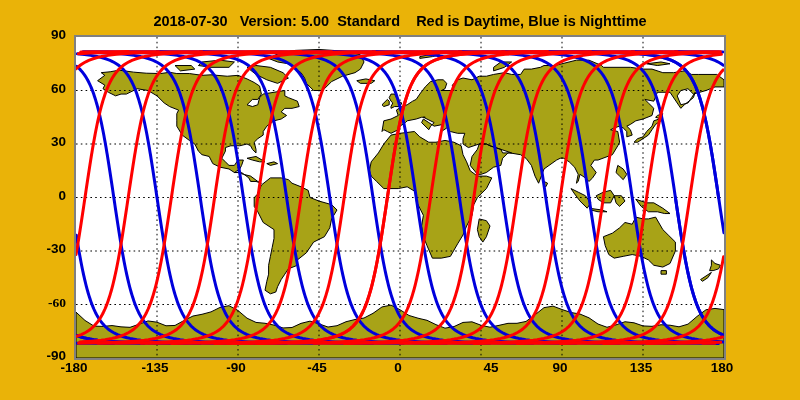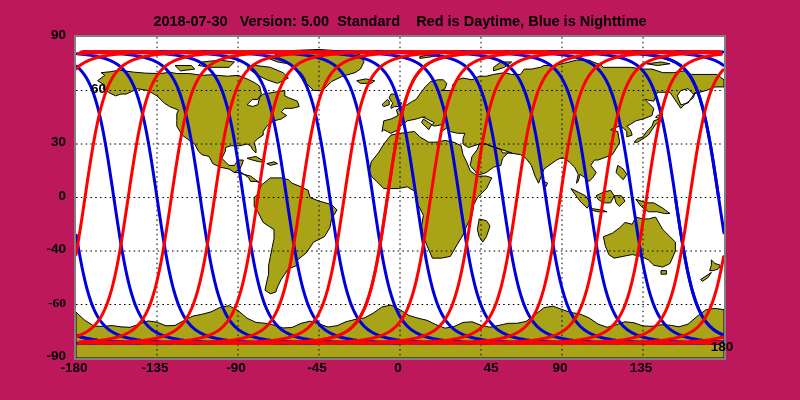--- a/index.html
+++ b/index.html
@@ -10,21 +10,21 @@
   body {
     width: 800px;
     height: 400px;
     overflow: hidden;
     font-family: "Liberation Sans", sans-serif;
   }
   #figure {
     position: relative;
     width: 800px;
     height: 400px;
-    background: #be185d;
+    background: #eab308;
   }
   #title {
     position: absolute;
     left: 0;
     top: 13px;
     width: 800px;
     text-align: center;
     font-family: "Liberation Sans", sans-serif;
     font-size: 14.5px;
     font-weight: bold;
@@ -188,32 +188,32 @@
           <path d="M601.12 14.65 L588.80 14.71 L577.12 14.82 L566.31 14.98 L556.46 15.18 L547.58 15.42 L539.66 15.71 L532.60 16.04 L526.33 16.42 L520.74 16.84 L515.77 17.30 L511.31 17.81 L507.31 18.36 L503.71 18.96 L500.45 19.59 L497.48 20.27 L494.78 21.00 L492.30 21.76 L490.02 22.57 L487.92 23.42 L485.97 24.31 L484.16 25.25 L482.47 26.22 L480.89 27.24 L479.41 28.29 L478.02 29.39 L476.71 30.52 L475.47 31.70 L474.29 32.91 L473.18 34.17 L472.12 35.46 L471.10 36.79 L470.14 38.16 L469.21 39.56 L468.32 41.00 L467.47 42.48 L466.65 44.00 L465.86 45.55 L465.10 47.13 L464.36 48.75 L463.65 50.41 L462.96 52.09 L462.29 53.81 L461.64 55.57 L461.01 57.35 L460.40 59.17 L459.80 61.01 L459.21 62.89 L458.64 64.80 L458.08 66.73 L457.54 68.70 L457.01 70.69 L456.48 72.71 L455.97 74.76 L455.47 76.83 L454.97 78.93 L454.49 81.05 L454.01 83.20 L453.54 85.37 L453.07 87.56 L452.62 89.78 L452.17 92.02 L451.72 94.27 L451.28 96.55 L450.85 98.85 L450.42 101.17 L450.00 103.50 L449.58 105.85 L449.16 108.22 L448.75 110.61 L448.34 113.01 L447.94 115.42 L447.53 117.85 L447.14 120.29 L446.74 122.74 L446.35 125.21 L445.95 127.68 L445.57 130.17 L445.18 132.67 L444.79 135.17 L444.41 137.68 L444.03 140.20 L443.65 142.72 L443.27 145.25 L442.89 147.79 L442.51 150.32 L442.13 152.87 L441.75 155.41 L441.38 157.95 L441.00 160.50 L440.62 163.05 L440.25 165.59 L439.87 168.13 L439.49 170.68 L439.11 173.21 L438.73 175.75 L438.35 178.28 L437.97 180.80 L437.59 183.32 L437.21 185.83 L436.82 188.33 L436.43 190.83 L436.05 193.32 L435.65 195.79 L435.26 198.26 L434.86 200.71 L434.47 203.15 L434.06 205.58 L433.66 207.99 L433.25 210.39 L432.84 212.78 L432.42 215.15 L432.00 217.50 L431.58 219.83 L431.15 222.15 L430.72 224.45 L430.28 226.73 L429.83 228.98 L429.38 231.22 L428.93 233.44 L428.46 235.63 L427.99 237.80 L427.51 239.95 L427.03 242.07 L426.53 244.17 L426.03 246.24 L425.52 248.29 L424.99 250.31 L424.46 252.30 L423.92 254.27 L423.36 256.20 L422.79 258.11 L422.20 259.99 L421.60 261.83 L420.99 263.65 L420.36 265.43 L419.71 267.19 L419.04 268.91 L418.35 270.59 L417.64 272.25 L416.90 273.87 L416.14 275.45 L415.35 277.00 L414.53 278.52 L413.68 280.00 L412.79 281.44 L411.86 282.84 L410.90 284.21 L409.88 285.54 L408.82 286.83 L407.71 288.09 L406.53 289.30 L405.29 290.48 L403.98 291.61 L402.59 292.71 L401.11 293.76 L399.53 294.78 L397.84 295.75 L396.03 296.69 L394.08 297.58 L391.98 298.43 L389.70 299.24 L387.22 300.00 L384.52 300.73 L381.55 301.41 L378.29 302.04 L374.69 302.64 L370.69 303.19 L366.23 303.70 L361.26 304.16 L355.67 304.58 L349.40 304.96 L342.34 305.29 L334.42 305.58 L325.54 305.82 L315.69 306.02 L304.88 306.18 L293.20 306.29 L280.88 306.35 L268.20 306.38 " fill="none" stroke="#ff0000" stroke-width="3" stroke-linecap="round" stroke-linejoin="round"></path>
           <path d="M557.92 14.65 L545.60 14.71 L533.92 14.82 L523.11 14.98 L513.26 15.18 L504.38 15.42 L496.46 15.71 L489.40 16.04 L483.13 16.42 L477.54 16.84 L472.57 17.30 L468.11 17.81 L464.11 18.36 L460.51 18.96 L457.25 19.59 L454.28 20.27 L451.58 21.00 L449.10 21.76 L446.82 22.57 L444.72 23.42 L442.77 24.31 L440.96 25.25 L439.27 26.22 L437.69 27.24 L436.21 28.29 L434.82 29.39 L433.51 30.52 L432.27 31.70 L431.09 32.91 L429.98 34.17 L428.92 35.46 L427.90 36.79 L426.94 38.16 L426.01 39.56 L425.12 41.00 L424.27 42.48 L423.45 44.00 L422.66 45.55 L421.90 47.13 L421.16 48.75 L420.45 50.41 L419.76 52.09 L419.09 53.81 L418.44 55.57 L417.81 57.35 L417.20 59.17 L416.60 61.01 L416.01 62.89 L415.44 64.80 L414.88 66.73 L414.34 68.70 L413.81 70.69 L413.28 72.71 L412.77 74.76 L412.27 76.83 L411.77 78.93 L411.29 81.05 L410.81 83.20 L410.34 85.37 L409.87 87.56 L409.42 89.78 L408.97 92.02 L408.52 94.27 L408.08 96.55 L407.65 98.85 L407.22 101.17 L406.80 103.50 L406.38 105.85 L405.96 108.22 L405.55 110.61 L405.14 113.01 L404.74 115.42 L404.33 117.85 L403.94 120.29 L403.54 122.74 L403.15 125.21 L402.75 127.68 L402.37 130.17 L401.98 132.67 L401.59 135.17 L401.21 137.68 L400.83 140.20 L400.45 142.72 L400.07 145.25 L399.69 147.79 L399.31 150.32 L398.93 152.87 L398.55 155.41 L398.18 157.95 L397.80 160.50 L397.42 163.05 L397.05 165.59 L396.67 168.13 L396.29 170.68 L395.91 173.21 L395.53 175.75 L395.15 178.28 L394.77 180.80 L394.39 183.32 L394.01 185.83 L393.62 188.33 L393.23 190.83 L392.85 193.32 L392.45 195.79 L392.06 198.26 L391.66 200.71 L391.27 203.15 L390.86 205.58 L390.46 207.99 L390.05 210.39 L389.64 212.78 L389.22 215.15 L388.80 217.50 L388.38 219.83 L387.95 222.15 L387.52 224.45 L387.08 226.73 L386.63 228.98 L386.18 231.22 L385.73 233.44 L385.26 235.63 L384.79 237.80 L384.31 239.95 L383.83 242.07 L383.33 244.17 L382.83 246.24 L382.32 248.29 L381.79 250.31 L381.26 252.30 L380.72 254.27 L380.16 256.20 L379.59 258.11 L379.00 259.99 L378.40 261.83 L377.79 263.65 L377.16 265.43 L376.51 267.19 L375.84 268.91 L375.15 270.59 L374.44 272.25 L373.70 273.87 L372.94 275.45 L372.15 277.00 L371.33 278.52 L370.48 280.00 L369.59 281.44 L368.66 282.84 L367.70 284.21 L366.68 285.54 L365.62 286.83 L364.51 288.09 L363.33 289.30 L362.09 290.48 L360.78 291.61 L359.39 292.71 L357.91 293.76 L356.33 294.78 L354.64 295.75 L352.83 296.69 L350.88 297.58 L348.78 298.43 L346.50 299.24 L344.02 300.00 L341.32 300.73 L338.35 301.41 L335.09 302.04 L331.49 302.64 L327.49 303.19 L323.03 303.70 L318.06 304.16 L312.47 304.58 L306.20 304.96 L299.14 305.29 L291.22 305.58 L282.34 305.82 L272.49 306.02 L261.68 306.18 L250.00 306.29 L237.68 306.35 " fill="none" stroke="#ff0000" stroke-width="3" stroke-linecap="round" stroke-linejoin="round"></path>
           <path d="M514.72 14.65 L502.40 14.71 L490.72 14.82 L479.91 14.98 L470.06 15.18 L461.18 15.42 L453.26 15.71 L446.20 16.04 L439.93 16.42 L434.34 16.84 L429.37 17.30 L424.91 17.81 L420.91 18.36 L417.31 18.96 L414.05 19.59 L411.08 20.27 L408.38 21.00 L405.90 21.76 L403.62 22.57 L401.52 23.42 L399.57 24.31 L397.76 25.25 L396.07 26.22 L394.49 27.24 L393.01 28.29 L391.62 29.39 L390.31 30.52 L389.07 31.70 L387.89 32.91 L386.78 34.17 L385.72 35.46 L384.70 36.79 L383.74 38.16 L382.81 39.56 L381.92 41.00 L381.07 42.48 L380.25 44.00 L379.46 45.55 L378.70 47.13 L377.96 48.75 L377.25 50.41 L376.56 52.09 L375.89 53.81 L375.24 55.57 L374.61 57.35 L374.00 59.17 L373.40 61.01 L372.81 62.89 L372.24 64.80 L371.68 66.73 L371.14 68.70 L370.61 70.69 L370.08 72.71 L369.57 74.76 L369.07 76.83 L368.57 78.93 L368.09 81.05 L367.61 83.20 L367.14 85.37 L366.67 87.56 L366.22 89.78 L365.77 92.02 L365.32 94.27 L364.88 96.55 L364.45 98.85 L364.02 101.17 L363.60 103.50 L363.18 105.85 L362.76 108.22 L362.35 110.61 L361.94 113.01 L361.54 115.42 L361.13 117.85 L360.74 120.29 L360.34 122.74 L359.95 125.21 L359.55 127.68 L359.17 130.17 L358.78 132.67 L358.39 135.17 L358.01 137.68 L357.63 140.20 L357.25 142.72 L356.87 145.25 L356.49 147.79 L356.11 150.32 L355.73 152.87 L355.35 155.41 L354.98 157.95 L354.60 160.50 L354.22 163.05 L353.85 165.59 L353.47 168.13 L353.09 170.68 L352.71 173.21 L352.33 175.75 L351.95 178.28 L351.57 180.80 L351.19 183.32 L350.81 185.83 L350.42 188.33 L350.03 190.83 L349.65 193.32 L349.25 195.79 L348.86 198.26 L348.46 200.71 L348.07 203.15 L347.66 205.58 L347.26 207.99 L346.85 210.39 L346.44 212.78 L346.02 215.15 L345.60 217.50 L345.18 219.83 L344.75 222.15 L344.32 224.45 L343.88 226.73 L343.43 228.98 L342.98 231.22 L342.53 233.44 L342.06 235.63 L341.59 237.80 L341.11 239.95 L340.63 242.07 L340.13 244.17 L339.63 246.24 L339.12 248.29 L338.59 250.31 L338.06 252.30 L337.52 254.27 L336.96 256.20 L336.39 258.11 L335.80 259.99 L335.20 261.83 L334.59 263.65 L333.96 265.43 L333.31 267.19 L332.64 268.91 L331.95 270.59 L331.24 272.25 L330.50 273.87 L329.74 275.45 L328.95 277.00 L328.13 278.52 L327.28 280.00 L326.39 281.44 L325.46 282.84 L324.50 284.21 L323.48 285.54 L322.42 286.83 L321.31 288.09 L320.13 289.30 L318.89 290.48 L317.58 291.61 L316.19 292.71 L314.71 293.76 L313.13 294.78 L311.44 295.75 L309.63 296.69 L307.68 297.58 L305.58 298.43 L303.30 299.24 L300.82 300.00 L298.12 300.73 L295.15 301.41 L291.89 302.04 L288.29 302.64 L284.29 303.19 L279.83 303.70 L274.86 304.16 L269.27 304.58 L263.00 304.96 L255.94 305.29 L248.02 305.58 L239.14 305.82 L229.29 306.02 L218.48 306.18 L206.80 306.29 L194.48 306.35 L181.80 306.38 " fill="none" stroke="#ff0000" stroke-width="3" stroke-linecap="round" stroke-linejoin="round"></path>
           <path d="M471.52 14.65 L459.20 14.71 L447.52 14.82 L436.71 14.98 L426.86 15.18 L417.98 15.42 L410.06 15.71 L403.00 16.04 L396.73 16.42 L391.14 16.84 L386.17 17.30 L381.71 17.81 L377.71 18.36 L374.11 18.96 L370.85 19.59 L367.88 20.27 L365.18 21.00 L362.70 21.76 L360.42 22.57 L358.32 23.42 L356.37 24.31 L354.56 25.25 L352.87 26.22 L351.29 27.24 L349.81 28.29 L348.42 29.39 L347.11 30.52 L345.87 31.70 L344.69 32.91 L343.58 34.17 L342.52 35.46 L341.50 36.79 L340.54 38.16 L339.61 39.56 L338.72 41.00 L337.87 42.48 L337.05 44.00 L336.26 45.55 L335.50 47.13 L334.76 48.75 L334.05 50.41 L333.36 52.09 L332.69 53.81 L332.04 55.57 L331.41 57.35 L330.80 59.17 L330.20 61.01 L329.61 62.89 L329.04 64.80 L328.48 66.73 L327.94 68.70 L327.41 70.69 L326.88 72.71 L326.37 74.76 L325.87 76.83 L325.37 78.93 L324.89 81.05 L324.41 83.20 L323.94 85.37 L323.47 87.56 L323.02 89.78 L322.57 92.02 L322.12 94.27 L321.68 96.55 L321.25 98.85 L320.82 101.17 L320.40 103.50 L319.98 105.85 L319.56 108.22 L319.15 110.61 L318.74 113.01 L318.34 115.42 L317.93 117.85 L317.54 120.29 L317.14 122.74 L316.75 125.21 L316.35 127.68 L315.97 130.17 L315.58 132.67 L315.19 135.17 L314.81 137.68 L314.43 140.20 L314.05 142.72 L313.67 145.25 L313.29 147.79 L312.91 150.32 L312.53 152.87 L312.15 155.41 L311.78 157.95 L311.40 160.50 L311.02 163.05 L310.65 165.59 L310.27 168.13 L309.89 170.68 L309.51 173.21 L309.13 175.75 L308.75 178.28 L308.37 180.80 L307.99 183.32 L307.61 185.83 L307.22 188.33 L306.83 190.83 L306.45 193.32 L306.05 195.79 L305.66 198.26 L305.26 200.71 L304.87 203.15 L304.46 205.58 L304.06 207.99 L303.65 210.39 L303.24 212.78 L302.82 215.15 L302.40 217.50 L301.98 219.83 L301.55 222.15 L301.12 224.45 L300.68 226.73 L300.23 228.98 L299.78 231.22 L299.33 233.44 L298.86 235.63 L298.39 237.80 L297.91 239.95 L297.43 242.07 L296.93 244.17 L296.43 246.24 L295.92 248.29 L295.39 250.31 L294.86 252.30 L294.32 254.27 L293.76 256.20 L293.19 258.11 L292.60 259.99 L292.00 261.83 L291.39 263.65 L290.76 265.43 L290.11 267.19 L289.44 268.91 L288.75 270.59 L288.04 272.25 L287.30 273.87 L286.54 275.45 L285.75 277.00 L284.93 278.52 L284.08 280.00 L283.19 281.44 L282.26 282.84 L281.30 284.21 L280.28 285.54 L279.22 286.83 L278.11 288.09 L276.93 289.30 L275.69 290.48 L274.38 291.61 L272.99 292.71 L271.51 293.76 L269.93 294.78 L268.24 295.75 L266.43 296.69 L264.48 297.58 L262.38 298.43 L260.10 299.24 L257.62 300.00 L254.92 300.73 L251.95 301.41 L248.69 302.04 L245.09 302.64 L241.09 303.19 L236.63 303.70 L231.66 304.16 L226.07 304.58 L219.80 304.96 L212.74 305.29 L204.82 305.58 L195.94 305.82 L186.09 306.02 L175.28 306.18 L163.60 306.29 L151.28 306.35 " fill="none" stroke="#ff0000" stroke-width="3" stroke-linecap="round" stroke-linejoin="round"></path>
         </g>
     </svg>
   </div>
 
   <div id="ytick-layer">
       <div class="ytick-label" style="left: 0px; width: 66px; top: 28px;">90</div>
-      <div class="ytick-label" style="left: 0px; width: 66px; top: 81.5px; padding-left: 40px;">60</div>
+      <div class="ytick-label" style="left: 0px; width: 66px; top: 81.5px;">60</div>
       <div class="ytick-label" style="left: 0px; width: 66px; top: 135px;">30</div>
       <div class="ytick-label" style="left: 0px; width: 66px; top: 188.5px;">0</div>
-      <div class="ytick-label" style="left: 0px; width: 66px; top: 242px;">-40</div>
+      <div class="ytick-label" style="left: 0px; width: 66px; top: 242px;">-30</div>
       <div class="ytick-label" style="left: 0px; width: 66px; top: 295.5px; font-family: Liberation Serif, serif;">-60</div>
       <div class="ytick-label" style="left: 0px; width: 66px; top: 349px;">-90</div>
     </div>
   <div id="xtick-layer">
       <div class="xtick-label" style="left: 34px; width: 80px; top: 361px;">-180</div>
       <div class="xtick-label" style="left: 115px; width: 80px; top: 361px;">-135</div>
       <div class="xtick-label" style="left: 196px; width: 80px; top: 361px;">-90</div>
       <div class="xtick-label" style="left: 277px; width: 80px; top: 361px; text-align: center;">-45</div>
       <div class="xtick-label" style="left: 358px; width: 80px; top: 361px;">0</div>
       <div class="xtick-label" style="left: 451px; width: 80px; top: 361px;">45</div>
       <div class="xtick-label" style="left: 520px; width: 80px; top: 361px;">90</div>
       <div class="xtick-label" style="left: 601px; width: 80px; top: 361px;">135</div>
-      <div class="xtick-label" style="left: 682px; width: 80px; top: 340px;">180</div>
+      <div class="xtick-label" style="left: 682px; width: 80px; top: 361px;">180</div>
     </div>
 
 </div>
 
 </body></html>

